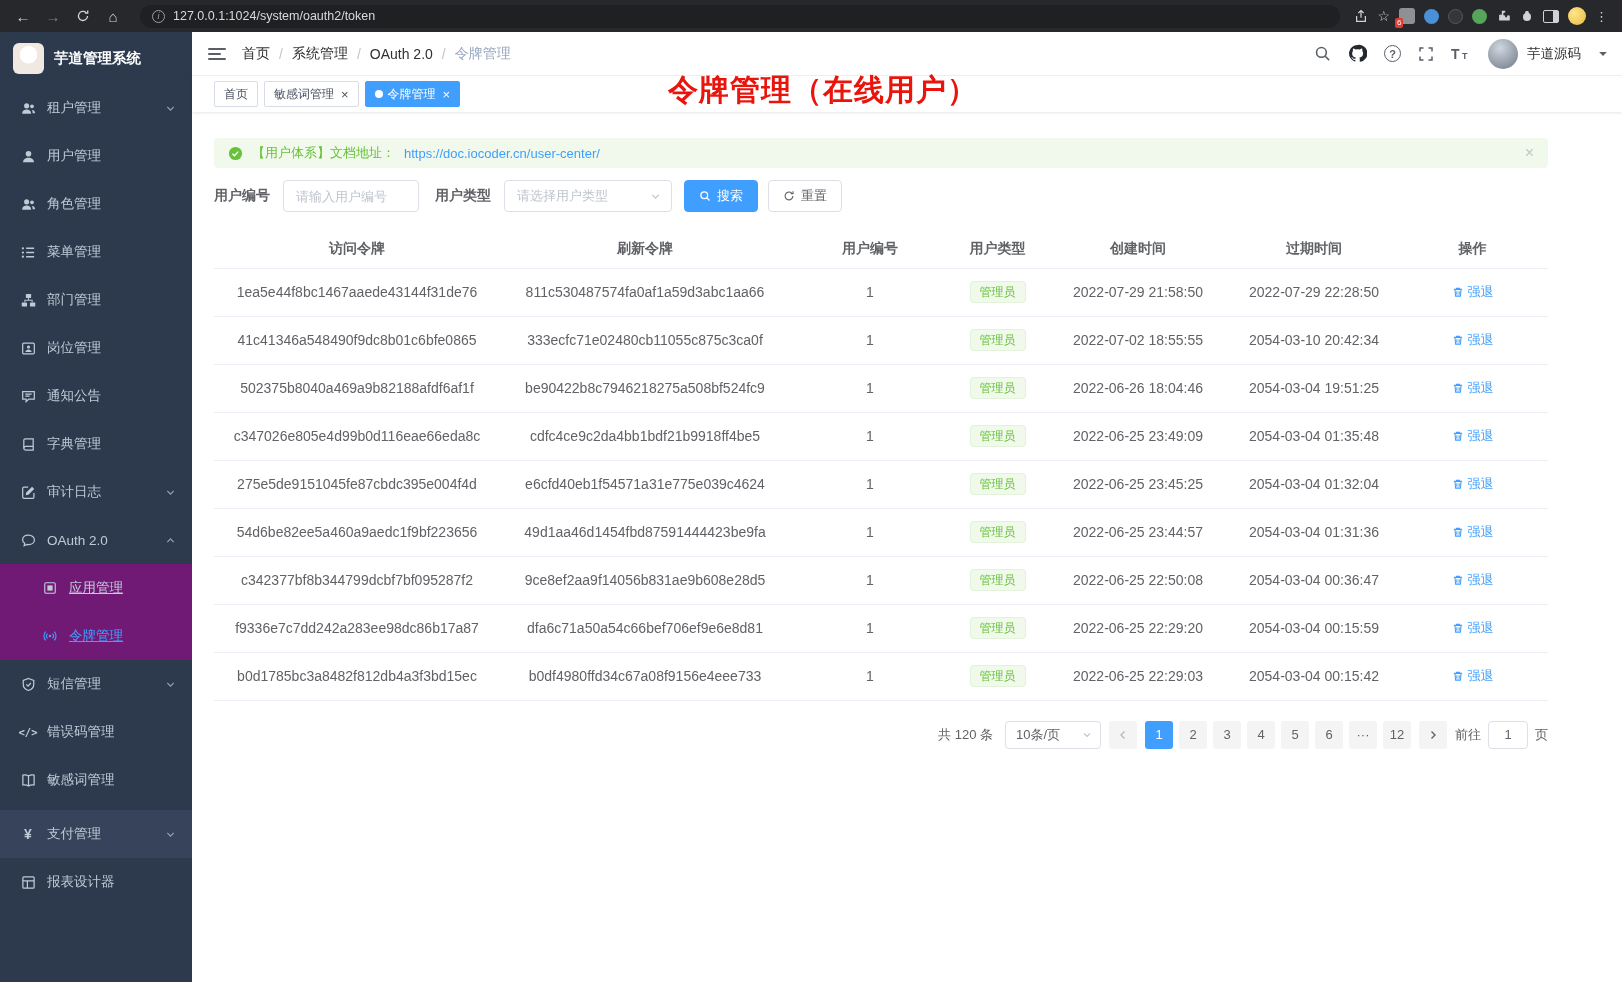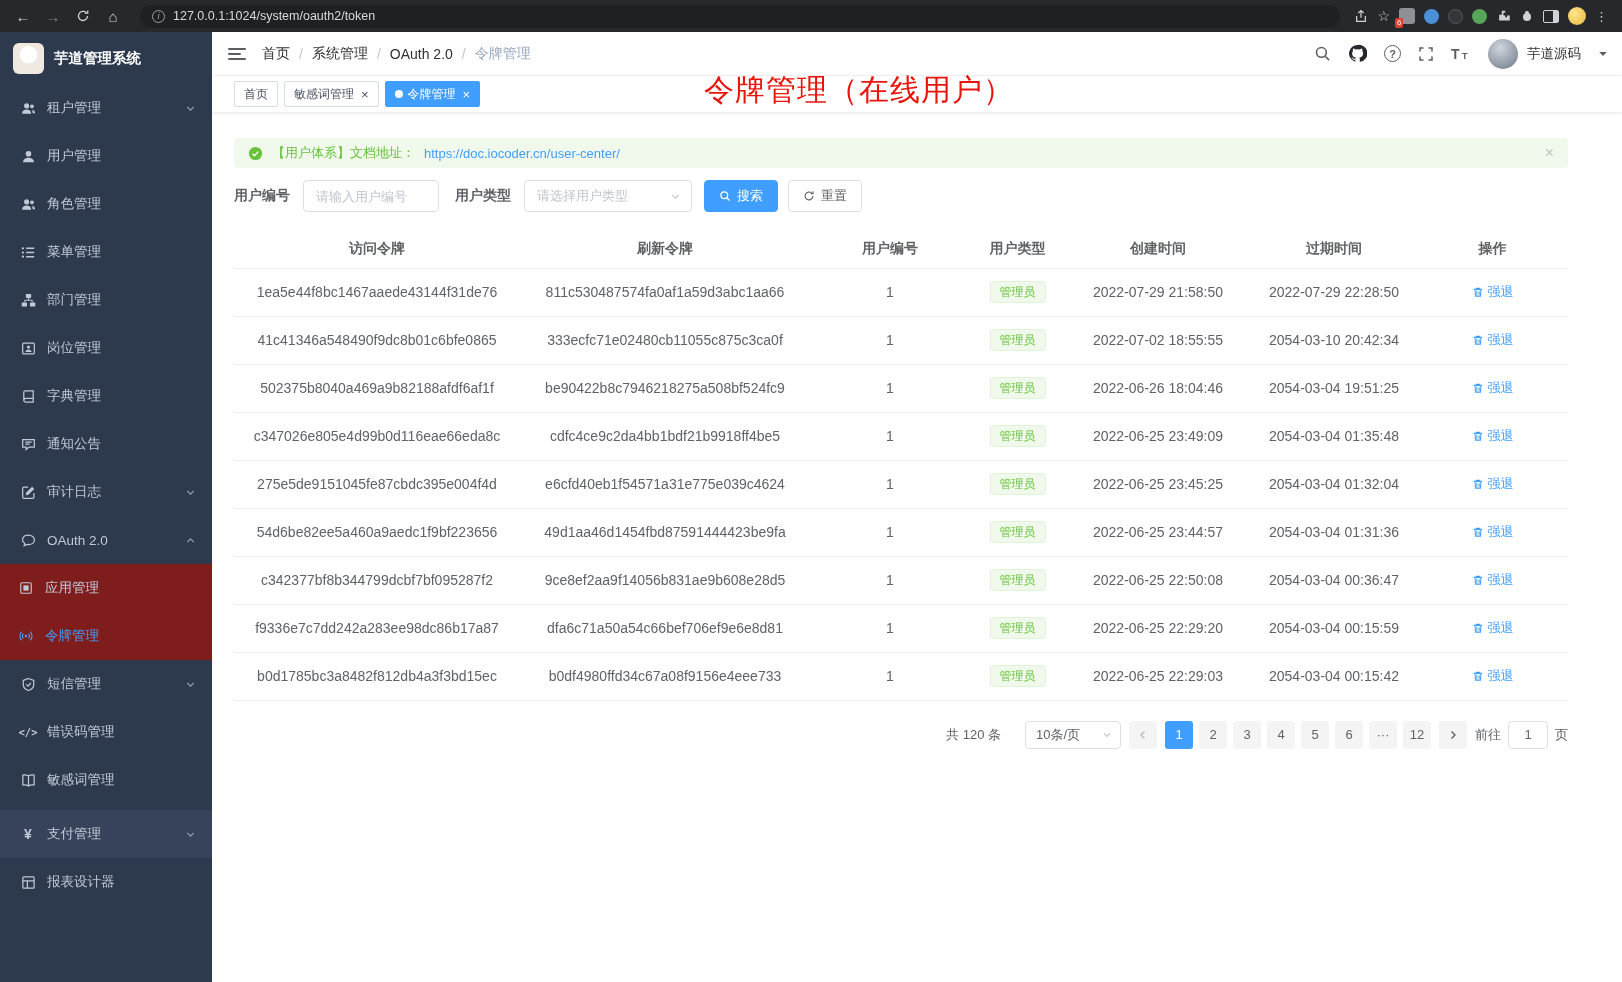--- a/index.html
+++ b/index.html
@@ -27,27 +27,27 @@
   .ext-grid{width:16px;height:16px;border-radius:3px;background:#8d9094;position:relative;flex-shrink:0;}
   .ext-grid .badge{position:absolute;left:-4px;bottom:-4px;background:#e33b2e;color:#fff;font-size:8px;line-height:10px;padding:0 2px;border-radius:2px;}
   .panel-icon{width:16px;height:13px;border:1.5px solid #cfd2d6;border-radius:2px;position:relative;}
   .panel-icon::after{content:"";position:absolute;right:0;top:0;bottom:0;width:5px;background:#cfd2d6;}
   .bavatar{width:18px;height:18px;border-radius:50%;background:radial-gradient(circle at 35% 35%,#ffe58a,#e8b93e);flex-shrink:0;}
   .kebab{color:#cfd2d6;font-size:13px;}
   .star{color:#cfd2d6;font-size:14px;}
 
   
   .app{display:flex;height:950px;}
-  .sidebar{width:212px;background:var(--sidebar-bg);flex-shrink:0;overflow:hidden;}
+  .sidebar{width:192px;background:var(--sidebar-bg);flex-shrink:0;overflow:hidden;}
   .logo{height:52px;display:flex;align-items:center;gap:10px;padding:0 13px;}
   .logo-img{width:31px;height:31px;border-radius:6px;background:radial-gradient(circle at 50% 38%,#fff 0 35%,#efe9e2 36% 100%);flex-shrink:0;}
   .logo-title{color:#fff;font-weight:bold;font-size:14.5px;white-space:nowrap;}
   .side-item{height:48px;display:flex;align-items:center;gap:11px;padding:0 16px 0 20px;font-size:13.5px;color:#c0cad6;cursor:pointer;white-space:nowrap;}
   .side-item .sicon{width:16px;display:flex;justify-content:center;flex-shrink:0;}
-  .side-item.sub{background:#7f1d1d;padding-left:18px;}
+  .side-item.sub{background:#701a75;padding-left:42px;text-decoration:underline;}
   .side-item.active{color:var(--accent);}
   .side-item.hl{background:#36435a;margin-top:6px;}
   .side-item .chev{margin-left:auto;color:#95a2b3;}
   .ticon{font-size:10.5px;font-family:"DejaVu Sans Mono","Liberation Mono",monospace;font-weight:bold;}
   .yicon{font-size:14px;font-weight:bold;}
 
   
   .main{flex:1;display:flex;flex-direction:column;background:#fff;min-width:0;}
   .navbar{height:44px;display:flex;align-items:center;padding:0 14px 0 16px;border-bottom:1px solid #f2f2f2;}
   .hamburger{display:flex;flex-direction:column;gap:3px;width:18px;margin-right:16px;cursor:pointer;}
@@ -89,30 +89,30 @@
   .btn-primary{background:var(--accent);color:#fff;border-color:var(--accent);margin-left:12px;}
   .btn-plain{background:#fff;color:#606266;border-color:#dcdfe6;margin-left:10px;}
 
   table.grid{table-layout:fixed;width:1334px;border-collapse:collapse;font-size:14px;color:#606266;}
   table.grid th{height:38px;font-weight:bold;color:#606266;border-bottom:1px solid #ebeef5;text-align:center;font-size:14px;white-space:nowrap;}
   table.grid td{height:48px;border-bottom:1px solid #ebeef5;text-align:center;white-space:nowrap;overflow:hidden;}
   .tag-success{display:inline-block;background:#f0f9eb;border:1px solid #e1f3d8;color:var(--success);font-size:12px;padding:2px 9px;border-radius:4px;line-height:16px;}
   .action-link{color:var(--accent);font-size:13px;display:inline-flex;align-items:center;gap:4px;cursor:pointer;text-decoration:none;}
 
   .pagination{width:1334px;display:flex;align-items:center;justify-content:flex-end;gap:8px;margin-top:20px;font-size:13px;color:#606266;}
-  .ptotal{margin-right:16px;}
+  .ptotal{margin-right:4px;}
   .psize{width:96px;height:28px;border:1px solid #dcdfe6;border-radius:4px;display:flex;align-items:center;justify-content:space-between;padding:0 8px 0 10px;color:#606266;cursor:pointer;background:#fff;}
   .pages{display:flex;align-items:center;gap:6px;}
   .pbtn{min-width:28px;height:28px;background:#f4f4f5;border:none;border-radius:3px;display:flex;align-items:center;justify-content:center;color:#606266;font-size:13px;cursor:pointer;font-family:inherit;padding:0 4px;}
   .pbtn.active{background:var(--accent);color:#fff;}
   .pbtn.navb{color:#b6bac2;}
   .goto{display:flex;align-items:center;gap:7px;margin-left:0;}
   .goto-input{width:40px;height:28px;border:1px solid #dcdfe6;border-radius:4px;text-align:center;font-size:13px;color:#606266;outline:none;font-family:inherit;}
 
-  .annotation{position:absolute;left:668px;top:70px;font-size:30px;font-weight:normal;color:#e9150d;z-index:30;white-space:nowrap;letter-spacing:1px;margin-left:36px;}
+  .annotation{position:absolute;left:668px;top:70px;font-size:30px;font-weight:bold;color:#e9150d;z-index:30;white-space:nowrap;letter-spacing:1px;}
 </style>
 </head>
 <body>
 
 <div class="browser-bar">
   <div class="bnav">←</div>
   <div class="bnav dim">→</div>
   <div class="bnav">
     <svg width="14" height="14" viewBox="0 0 16 16" fill="none" stroke="#cfd2d6" stroke-width="1.5">
         <path d="M13.2 8a5.2 5.2 0 1 1-1.6-3.8M13.4 1.6v3.2h-3.2"></path>
@@ -223,34 +223,34 @@
               <rect x="1.8" y="2.2" width="12.4" height="11.6" rx="1.2"></rect>
               <circle cx="8" cy="6.4" r="1.7" fill="currentColor" stroke="none"></circle>
               <path d="M4.6 11.8c.4-1.9 1.8-2.8 3.4-2.8s3 .9 3.4 2.8z" fill="currentColor" stroke="none"></path>
             </svg>
           </span>
           <span class="slabel">岗位管理</span>
         </div>
         <div class="side-item">
           <span class="sicon">
             <svg width="15" height="15" viewBox="0 0 16 16" fill="none" stroke="currentColor" stroke-width="1.3">
+              <path d="M1.8 2.8h12.4v8H8.4l-2.9 2.6v-2.6H1.8z"></path>
+              <path d="M4.6 5.4h6.8M4.6 7.7h4.6"></path>
+            </svg>
+          </span>
+          <span class="slabel">通知公告</span>
+        </div>
+        <div class="side-item">
+          <span class="sicon">
+            <svg width="15" height="15" viewBox="0 0 16 16" fill="none" stroke="currentColor" stroke-width="1.3">
               <path d="M13 14H5a2 2 0 0 1-2-2V3.5A1.5 1.5 0 0 1 4.5 2H13z"></path>
               <path d="M3 12a2 2 0 0 1 2-2h8"></path>
             </svg>
           </span>
           <span class="slabel">字典管理</span>
-        </div>
-        <div class="side-item">
-          <span class="sicon">
-            <svg width="15" height="15" viewBox="0 0 16 16" fill="none" stroke="currentColor" stroke-width="1.3">
-              <path d="M1.8 2.8h12.4v8H8.4l-2.9 2.6v-2.6H1.8z"></path>
-              <path d="M4.6 5.4h6.8M4.6 7.7h4.6"></path>
-            </svg>
-          </span>
-          <span class="slabel">通知公告</span>
         </div>
         <div class="side-item">
           <span class="sicon">
             <svg width="15" height="15" viewBox="0 0 16 16" fill="none" stroke="currentColor" stroke-width="1.3">
               <path d="M13.8 8.4v4.4a1.4 1.4 0 0 1-1.4 1.4H3.2a1.4 1.4 0 0 1-1.4-1.4V3.6a1.4 1.4 0 0 1 1.4-1.4h4.4"></path>
               <path d="M11.8 1.9l2.3 2.3-6.2 6.2-2.9.6.6-2.9z" fill="currentColor" stroke="none"></path>
             </svg>
           </span>
           <span class="slabel">审计日志</span>
           <span class="chev">

